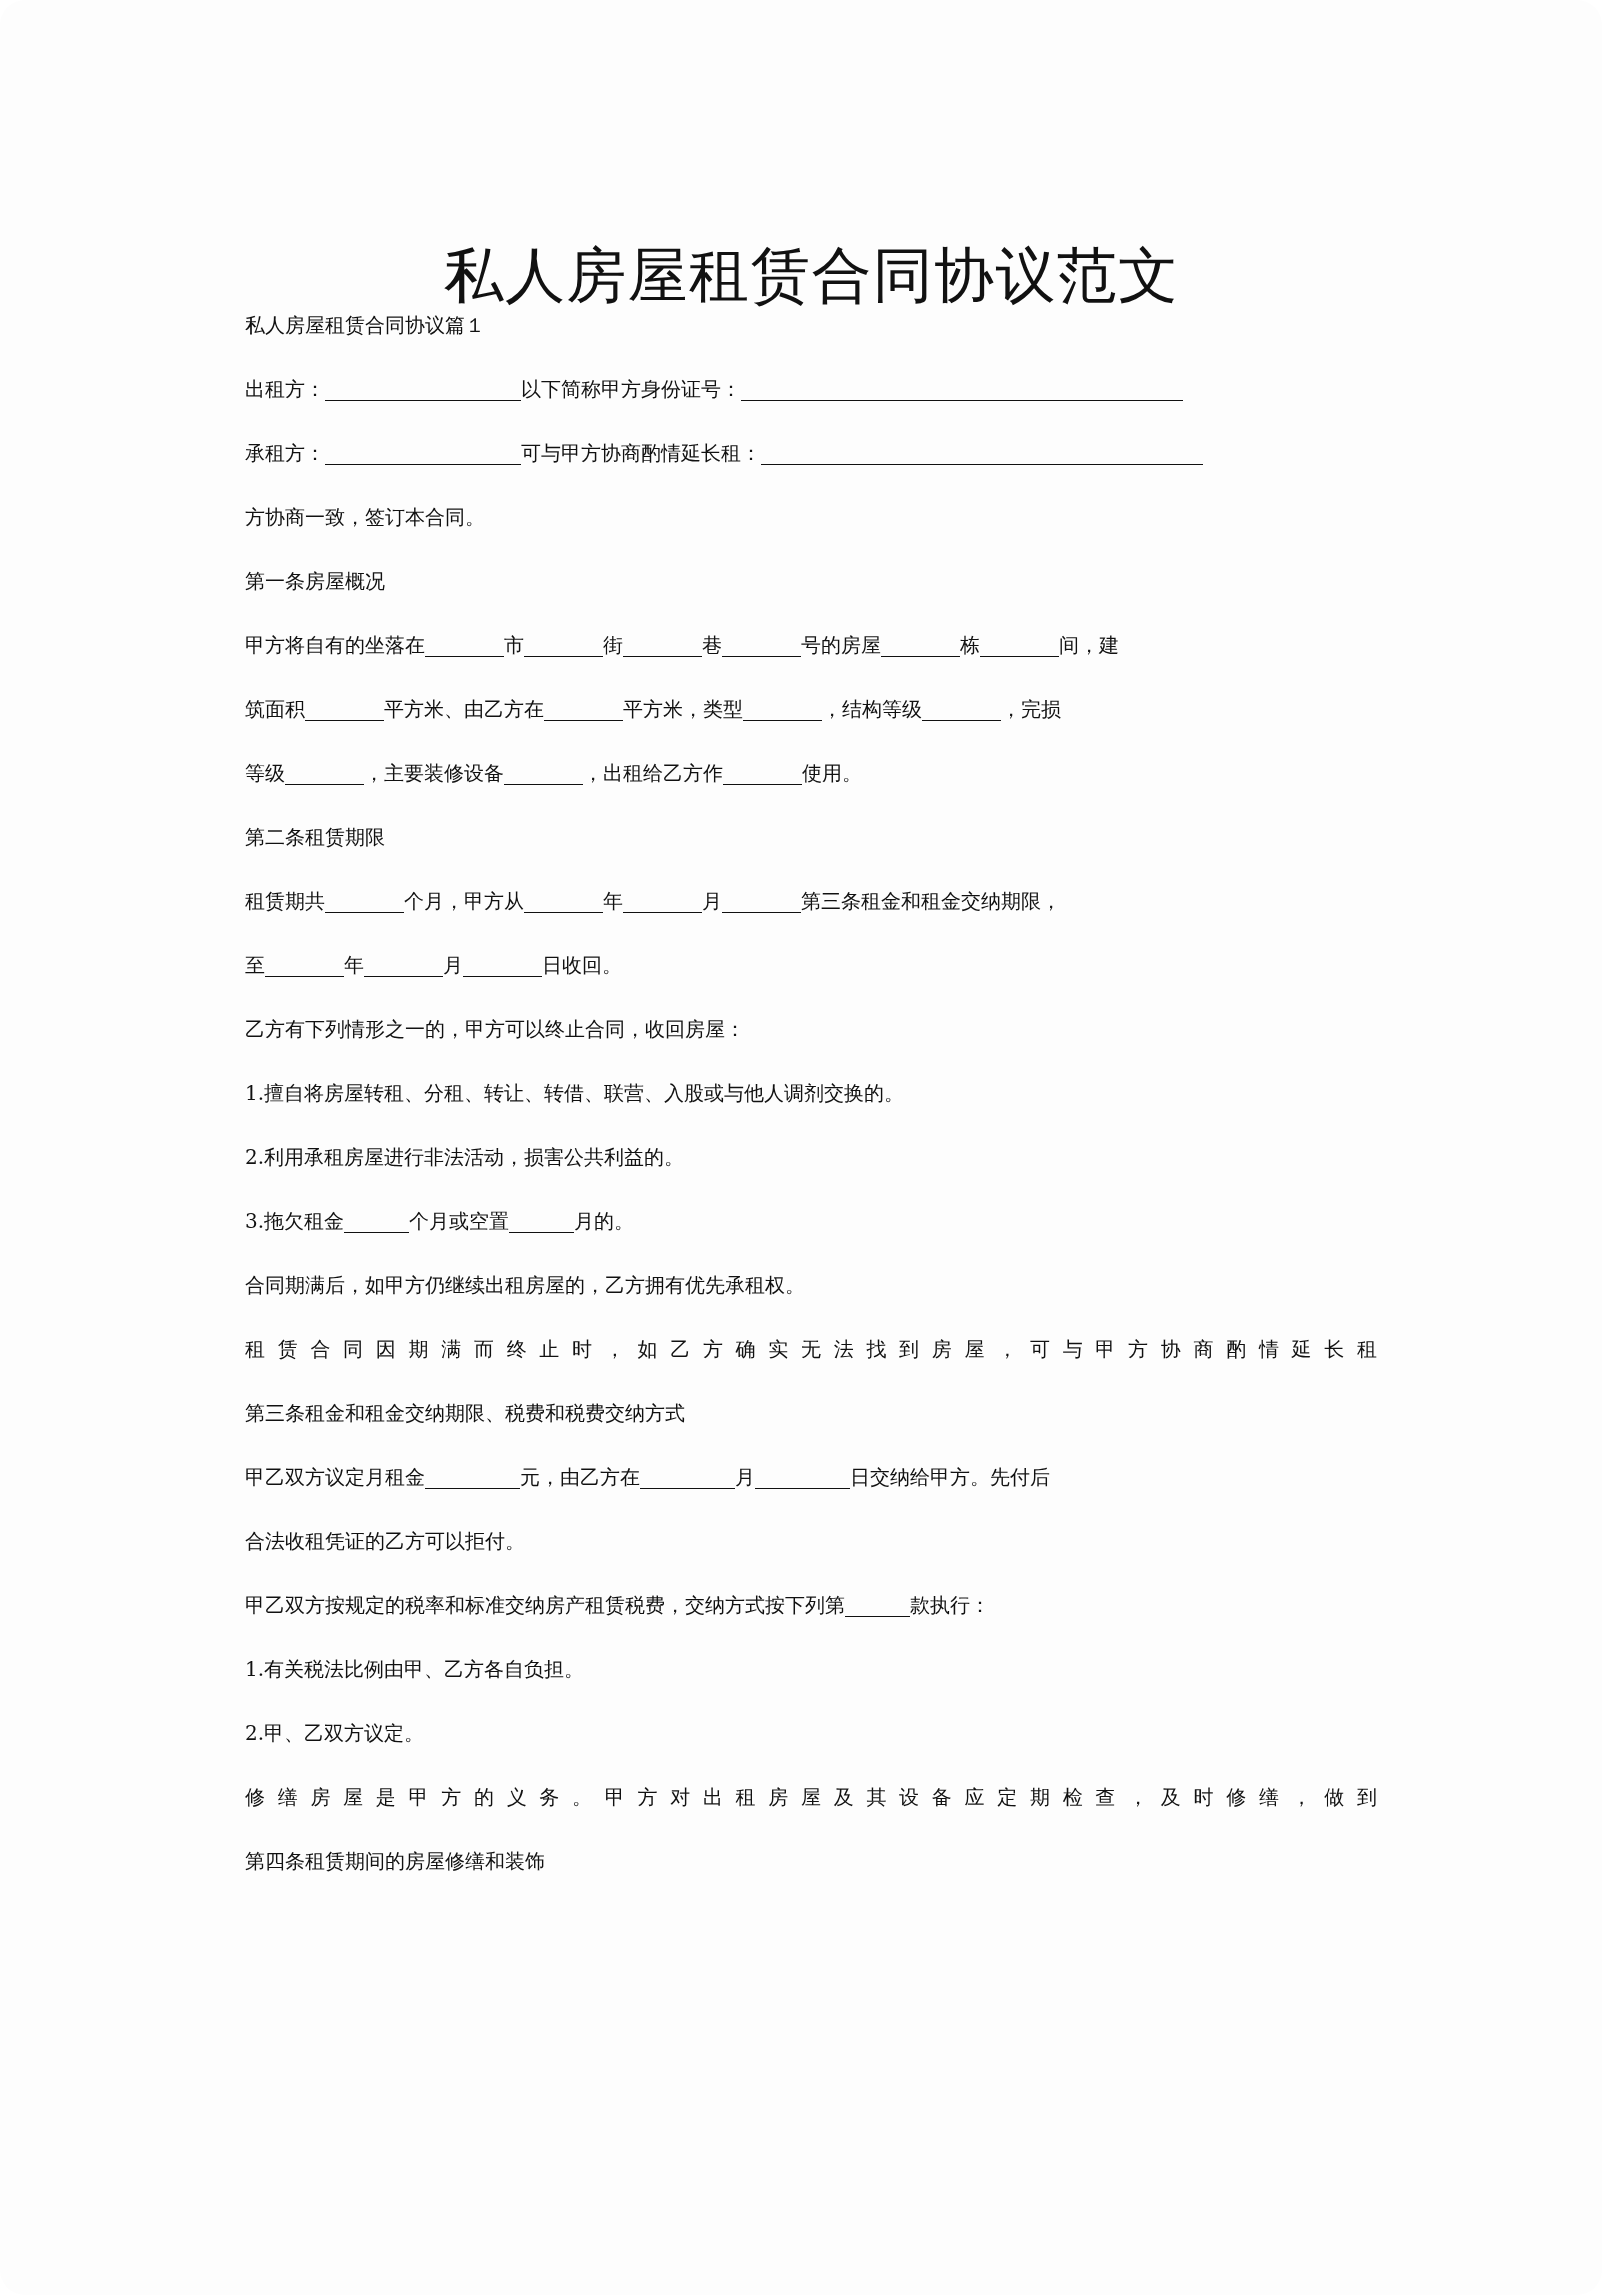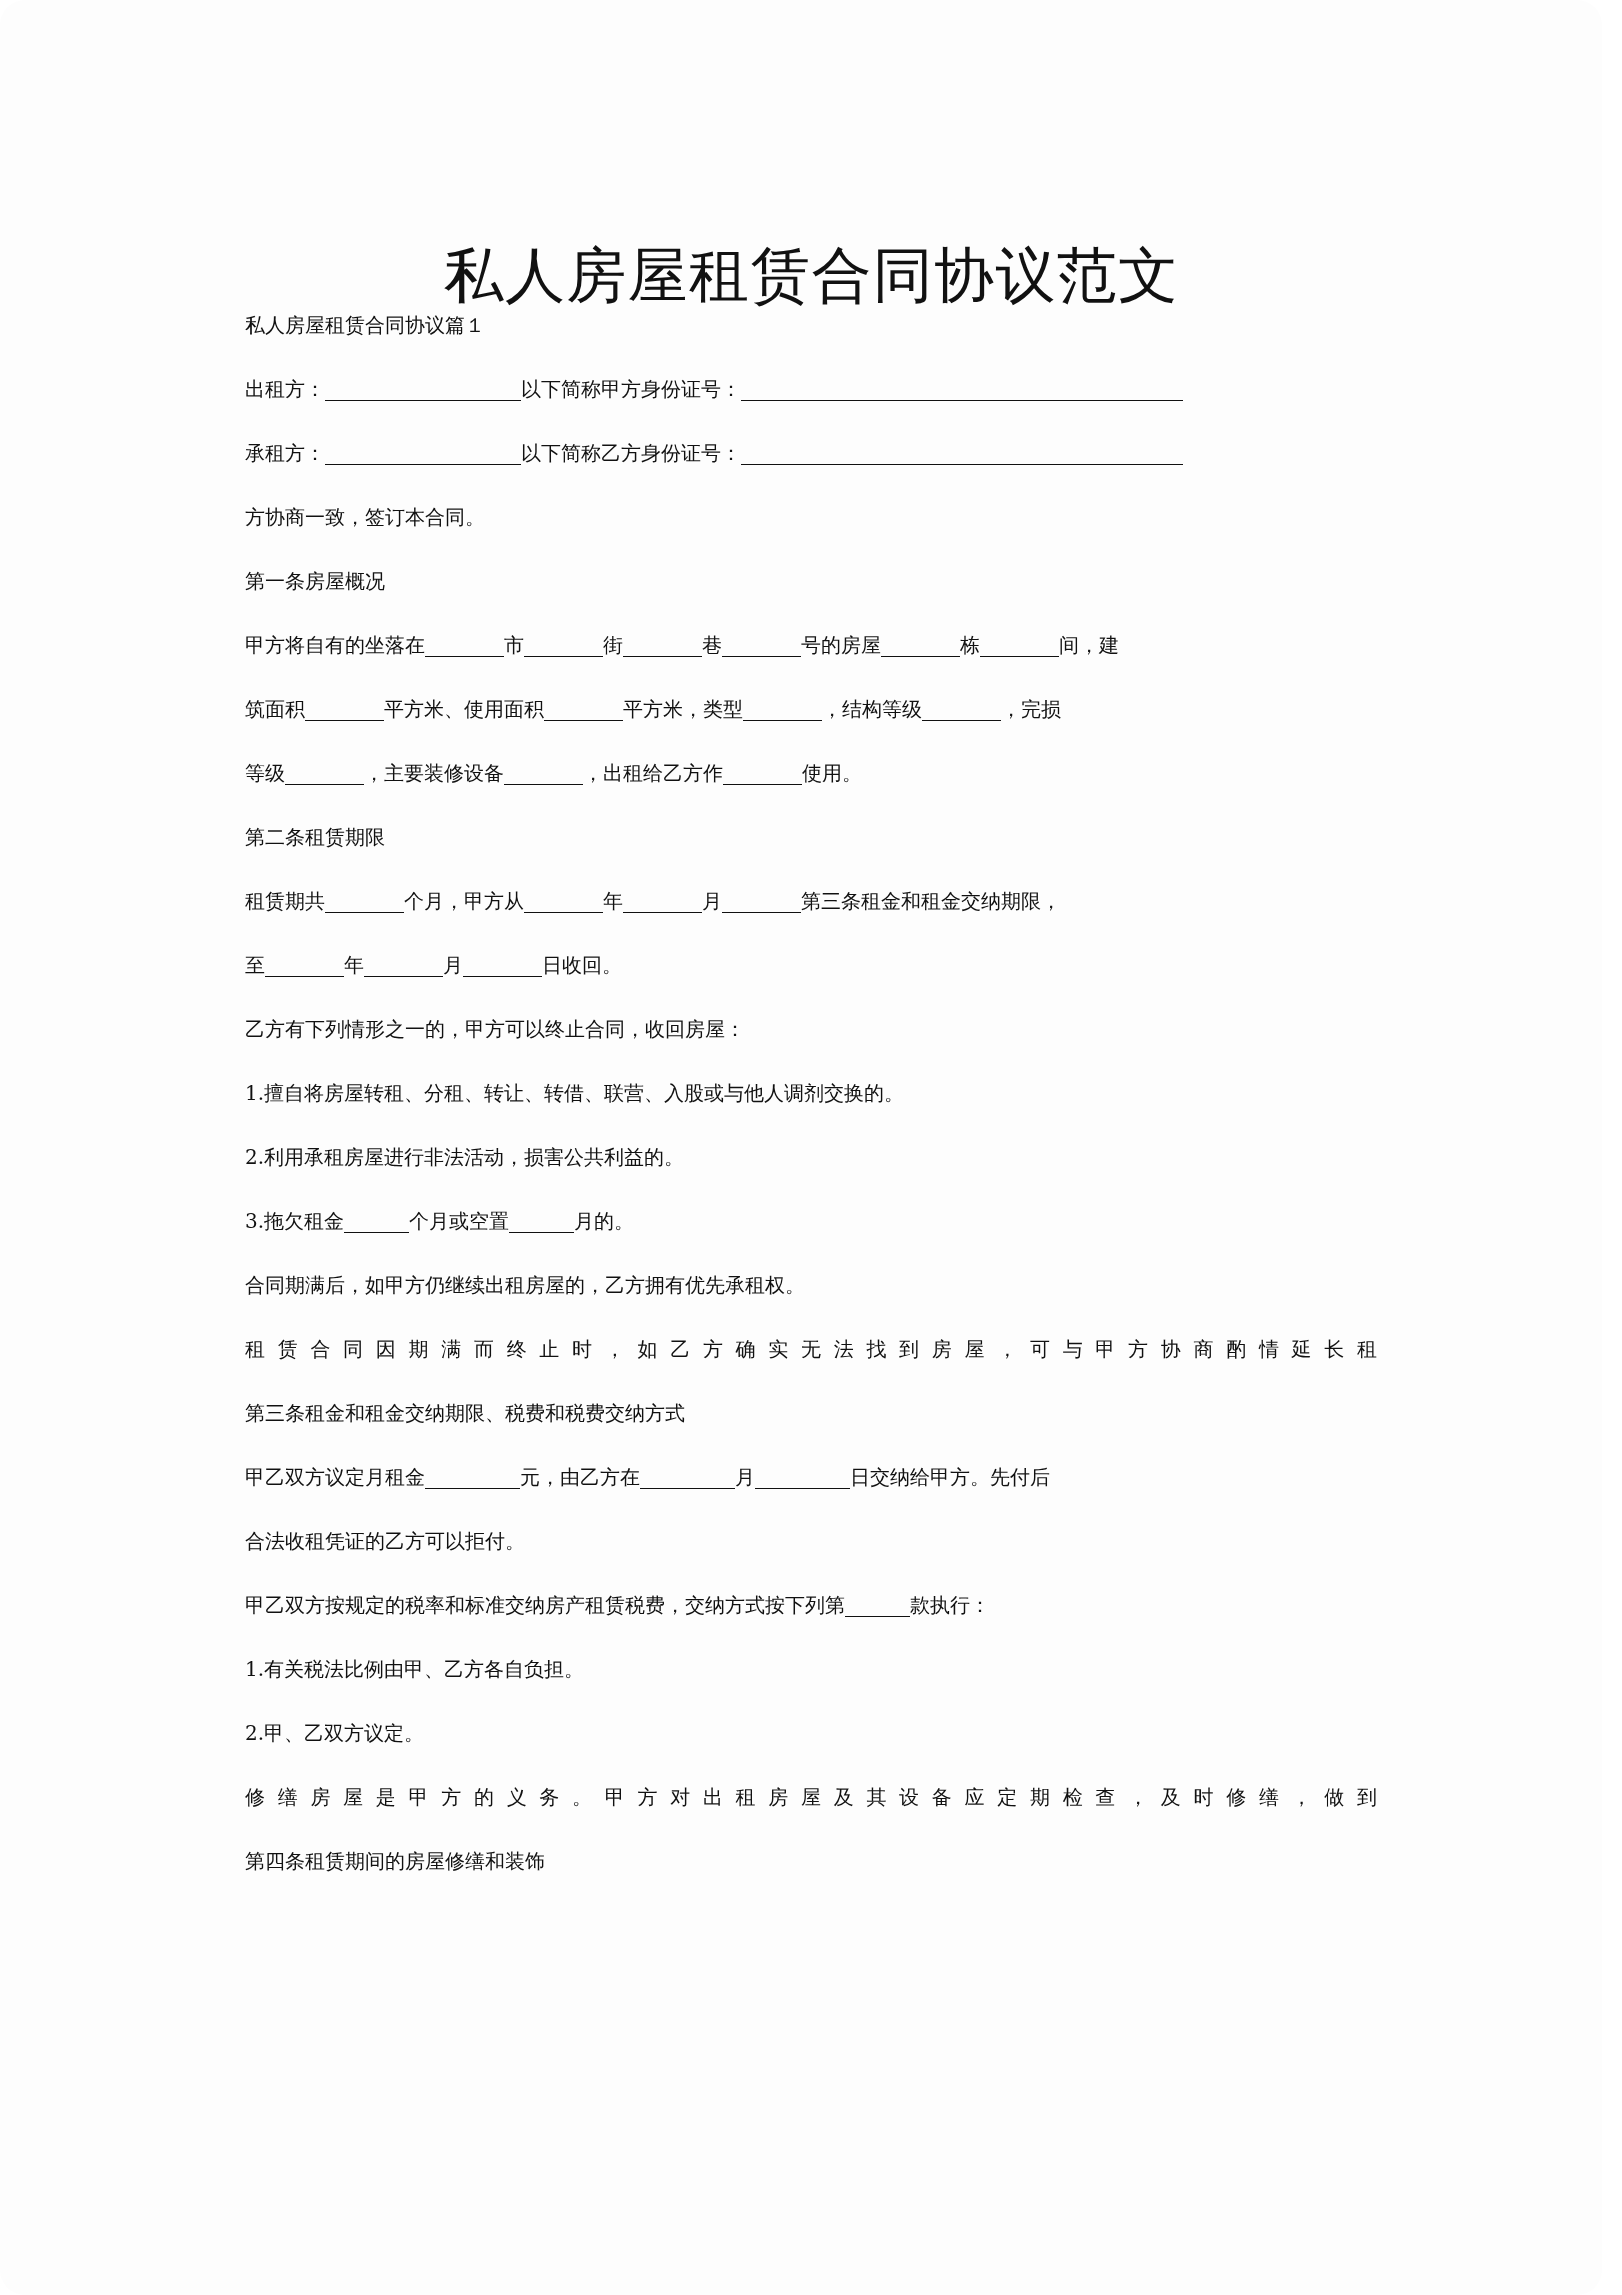--- a/index.html
+++ b/index.html
@@ -26,25 +26,25 @@
   }
 </style>
 </head>
 <body>
 
 <div class="page">
   <h1 class="title">私人房屋租赁合同协议范文</h1>
   <div class="body-text" id="body-text">
       <div class="line"><span>私人房屋租赁合同协议篇１</span></div>
       <div class="line"><span>出租方：</span><span class="blank" style="width: 196px;"></span><span>以下简称甲方身份证号：</span><span class="blank" style="width: 442px;"></span></div>
-      <div class="line"><span>承租方：</span><span class="blank" style="width: 196px;"></span><span>以下简称乙方身份证号：</span><span class="blank" style="width: 442px;"></span></div>
+      <div class="line"><span>承租方：</span><span class="blank" style="width: 196px;"></span><span>可与甲方协商酌情延长租：</span><span class="blank" style="width: 442px;"></span></div>
       <div class="line"><span>方协商一致，签订本合同。</span></div>
       <div class="line"><span>第一条房屋概况</span></div>
       <div class="line"><span>甲方将自有的坐落在</span><span class="blank" style="width: 79px;"></span><span>市</span><span class="blank" style="width: 79px;"></span><span>街</span><span class="blank" style="width: 79px;"></span><span>巷</span><span class="blank" style="width: 79px;"></span><span>号的房屋</span><span class="blank" style="width: 79px;"></span><span>栋</span><span class="blank" style="width: 79px;"></span><span>间，建</span></div>
-      <div class="line"><span>筑面积</span><span class="blank" style="width: 79px;"></span><span>平方米、使用面积</span><span class="blank" style="width: 79px;"></span><span>平方米，类型</span><span class="blank" style="width: 79px;"></span><span>，结构等级</span><span class="blank" style="width: 79px;"></span><span>，完损</span></div>
+      <div class="line"><span>筑面积</span><span class="blank" style="width: 79px;"></span><span>平方米、由乙方在</span><span class="blank" style="width: 79px;"></span><span>平方米，类型</span><span class="blank" style="width: 79px;"></span><span>，结构等级</span><span class="blank" style="width: 79px;"></span><span>，完损</span></div>
       <div class="line"><span>等级</span><span class="blank" style="width: 79px;"></span><span>，主要装修设备</span><span class="blank" style="width: 79px;"></span><span>，出租给乙方作</span><span class="blank" style="width: 79px;"></span><span>使用。</span></div>
       <div class="line"><span>第二条租赁期限</span></div>
       <div class="line"><span>租赁期共</span><span class="blank" style="width: 79px;"></span><span>个月，甲方从</span><span class="blank" style="width: 79px;"></span><span>年</span><span class="blank" style="width: 79px;"></span><span>月</span><span class="blank" style="width: 79px;"></span><span>第三条租金和租金交纳期限，</span></div>
       <div class="line"><span>至</span><span class="blank" style="width: 79px;"></span><span>年</span><span class="blank" style="width: 79px;"></span><span>月</span><span class="blank" style="width: 79px;"></span><span>日收回。</span></div>
       <div class="line"><span>乙方有下列情形之一的，甲方可以终止合同，收回房屋：</span></div>
       <div class="line"><span>1.擅自将房屋转租、分租、转让、转借、联营、入股或与他人调剂交换的。</span></div>
       <div class="line"><span>2.利用承租房屋进行非法活动，损害公共利益的。</span></div>
       <div class="line"><span>3.拖欠租金</span><span class="blank" style="width: 65px;"></span><span>个月或空置</span><span class="blank" style="width: 65px;"></span><span>月的。</span></div>
       <div class="line"><span>合同期满后，如甲方仍继续出租房屋的，乙方拥有优先承租权。</span></div>
       <div class="line justify"><span>租赁合同因期满而终止时，如乙方确实无法找到房屋，可与甲方协商酌情延长租</span></div>

